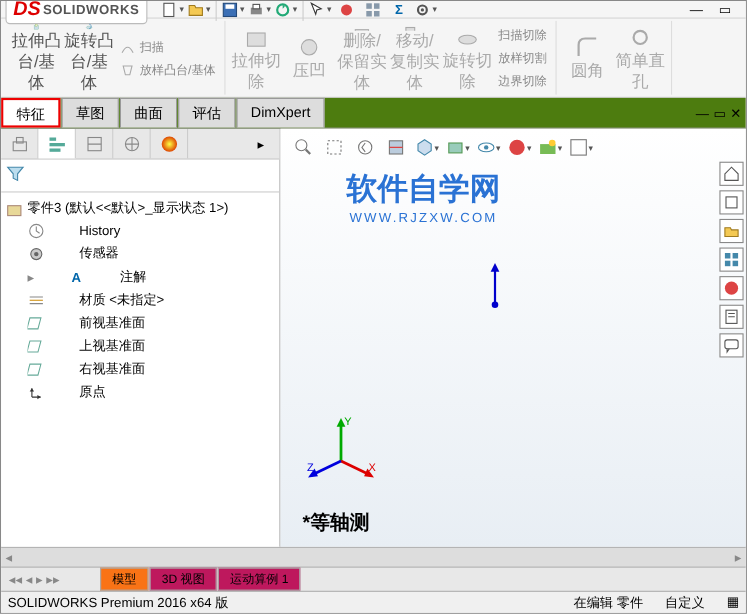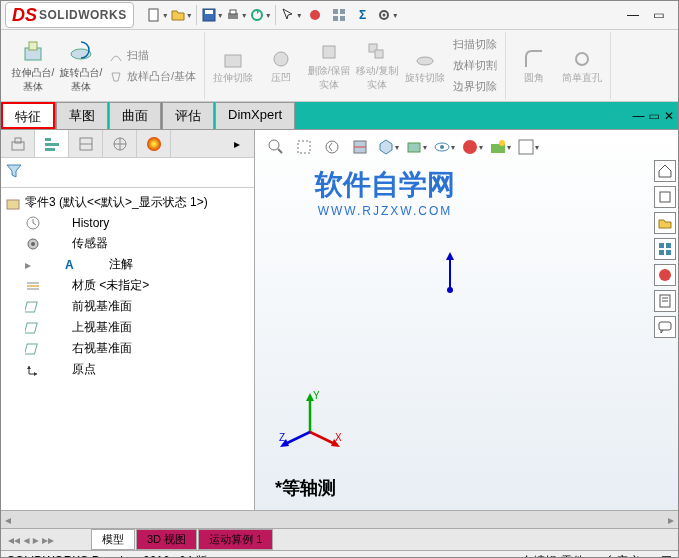--- a/index.html
+++ b/index.html
@@ -1,31 +1,31 @@
 <!DOCTYPE html>
 <html><head>
 <meta charset="utf-8">
 <style>
 * { margin: 0; padding: 0; box-sizing: border-box; font-family: "Microsoft YaHei", Arial, sans-serif; }
 body { width: 679px; height: 558px; background: #fff; border: 1px solid #888; overflow: hidden; font-size: 12px; }
-.titlebar { height: 29px; display: flex; align-items: center; border-bottom: 1px solid #ccc; background: #f5f5f5; }
+.titlebar { height: 16px; display: flex; align-items: center; border-bottom: 1px solid #ccc; background: #f5f5f5; }
 .logo { display: flex; align-items: center; padding: 0 6px; border: 1px solid #bbb; border-radius: 4px; margin: 2px 4px; height: 26px; background: #fff; }
 .logo-ds { font-weight: bold; font-style: italic; color: #d00; font-size: 18px; margin-right: 2px; }
 .logo-text { font-weight: bold; color: #555; letter-spacing: 0.5px; font-size: 12px; }
 .qat { display: flex; align-items: center; gap: 2px; margin-left: 8px; flex: 1; }
 .qat-btn { width: 22px; height: 22px; display: flex; align-items: center; justify-content: center; cursor: pointer; border-radius: 2px; }
 .qat-sep { width: 1px; height: 20px; background: #ccc; margin: 0 2px; }
 .wincontrols { display: flex; gap: 4px; margin-right: 8px; }
 .ribbon { height: 72px; display: flex; border-bottom: 1px solid #ccc; background: #f5f5f5; padding: 2px 4px; }
 .ribbon-group { display: flex; align-items: center; padding: 0 4px; border-right: 1px solid #ddd; }
-.ribbon-big { display: flex; flex-direction: column; align-items: center; justify-content: center; width: 48px; height: 64px; cursor: pointer; font-size: 10px; text-align: center; color: #555; }
+.ribbon-big { display: flex; flex-direction: column; align-items: center; justify-content: center; width: 48px; height: 64px; cursor: pointer; font-size: 15px; text-align: center; color: #555; }
 .ribbon-big.disabled { color: #aaa; }
 .ribbon-small-col { display: flex; flex-direction: column; font-size: 11px; gap: 2px; }
 .ribbon-small { display: flex; align-items: flex-end; gap: 4px; padding: 2px 4px; cursor: pointer; color: #888; }
-.tabstrip { height: 28px; display: flex; border-bottom: 1px solid #999; background: #14b8a6; position: relative; }
+.tabstrip { height: 28px; display: flex; border-bottom: 1px solid #999; background: #4d7c0f; position: relative; }
 .tab { padding: 4px 12px; border: 1px solid #999; border-bottom: none; background: #ddd; margin-right: 1px; cursor: pointer; font-size: 13px; }
 .tab.active { background: #fff; }
 .tab.highlight { border: 2px solid #e00; }
 .tab-close { margin-left: auto; margin-right: 4px; display:flex; align-items:center; gap:4px; }
 .main { display: flex; height: 380px; }
 .leftpanel { width: 254px; border-right: 1px solid #aaa; background: #fff; display: flex; flex-direction: column; }
 .lp-tabs { height: 28px; display: flex; border-bottom: 1px solid #ccc; background: #e8e8e8; }
 .lp-tab { width: 34px; display: flex; align-items: center; justify-content: center; border-right: 1px solid #ccc; cursor: pointer; }
 .lp-tab.active { background: #fff; }
 .lp-filter { padding: 4px; border-bottom: 1px solid #ccc; display:flex; }
@@ -39,21 +39,21 @@
 .wm-main { font-size: 28px; font-weight: bold; color: #2a72d4; }
 .wm-sub { font-size: 12px; color: #2a72d4; letter-spacing: 2px; }
 .rightbar { position: absolute; right: 2px; top: 30px; width: 22px; display: flex; flex-direction: column; gap: 4px; }
 .rightbar .rb { width: 22px; height: 22px; border: 1px solid #888; display:flex;align-items:center;justify-content:center;cursor:pointer;background:#fff; }
 .triad-up { position: absolute; top: 120px; left: 180px; }
 .triad-bl { position: absolute; bottom: 50px; left: 20px; }
 .view-label { position: absolute; bottom: 10px; left: 20px; font-weight: bold; font-size: 18px; }
 .bottombar { height: 18px; background: #ddd; display:flex; align-items:center; padding: 0 4px; border-top:1px solid #aaa;}
 .bottomtabs { height: 22px; display: flex; align-items: center; background: #e8e8e8; border-top:1px solid #aaa; padding-left: 90px; }
 .btab { padding: 2px 10px; border: 1px solid #aaa; background: #be185d; margin-right: 1px; font-size: 11px; cursor:pointer; }
-.btab.active { background: #ffffff; }
+.btab.active { background: #f97316; }
 .status { height: 22px; display: flex; align-items: center; padding: 0 6px; background: #f0f0f0; border-top: 1px solid #aaa; font-size: 12px; gap: 20px; }
 .status .right { margin-left: auto; display:flex; gap: 20px; }
 .icon-svg { width:16px; height:16px; }
 .arrow { font-size: 8px; color: #555; margin-left:1px;}
 </style>
 </head>
 <body>
 
 <div class="titlebar">
   <div class="logo">

